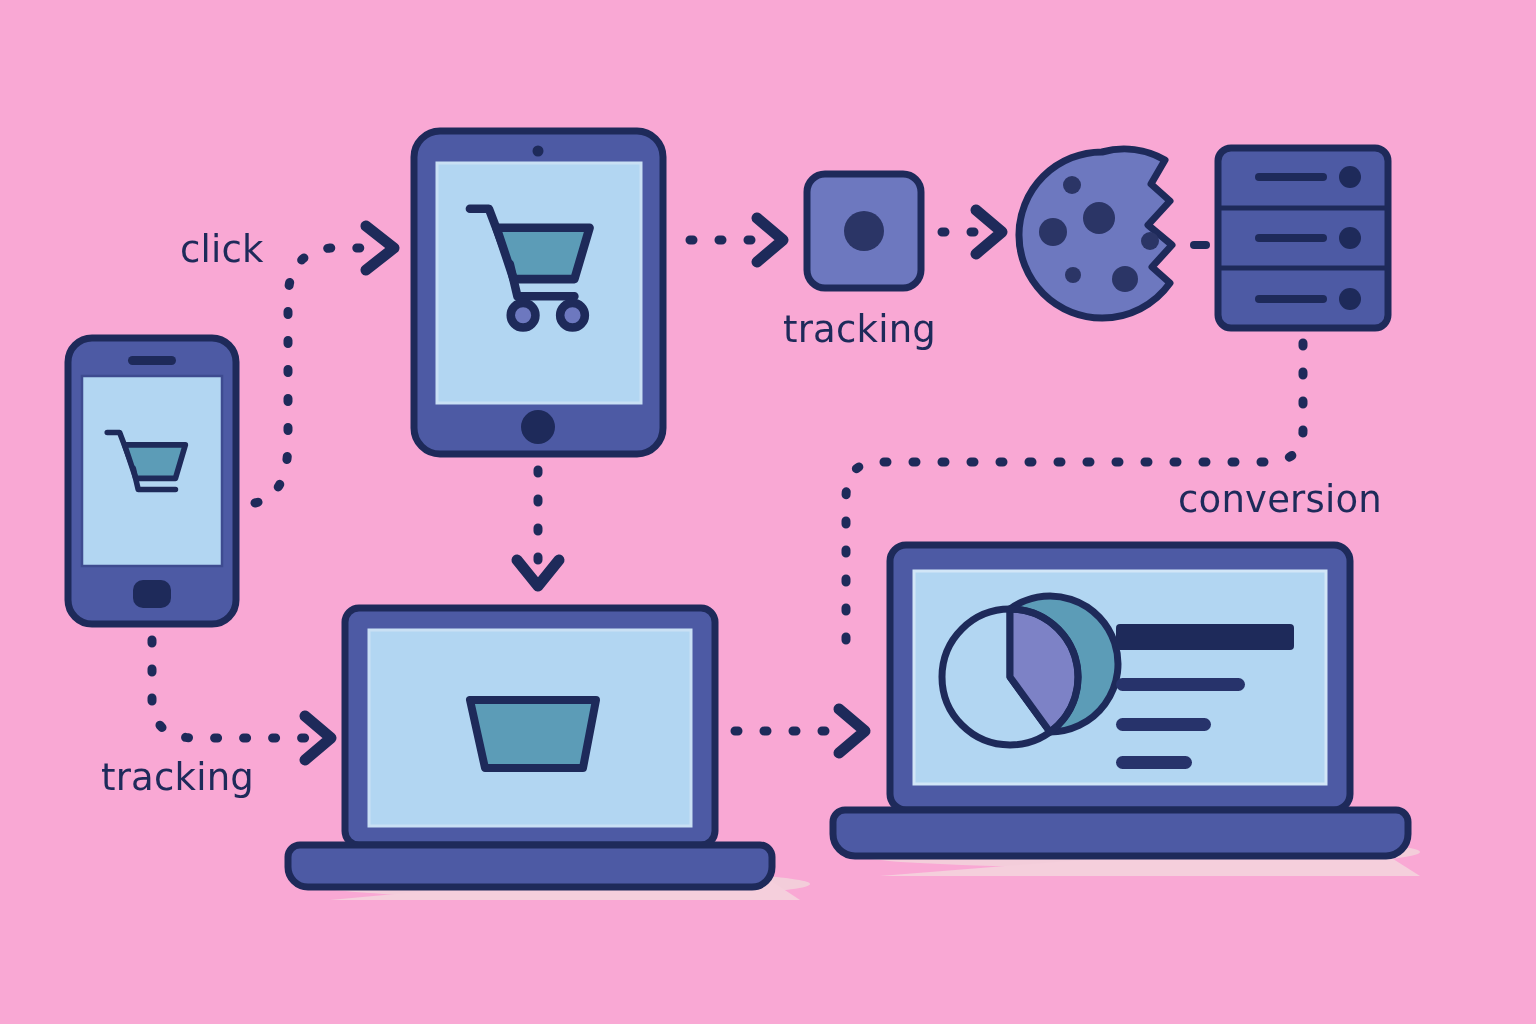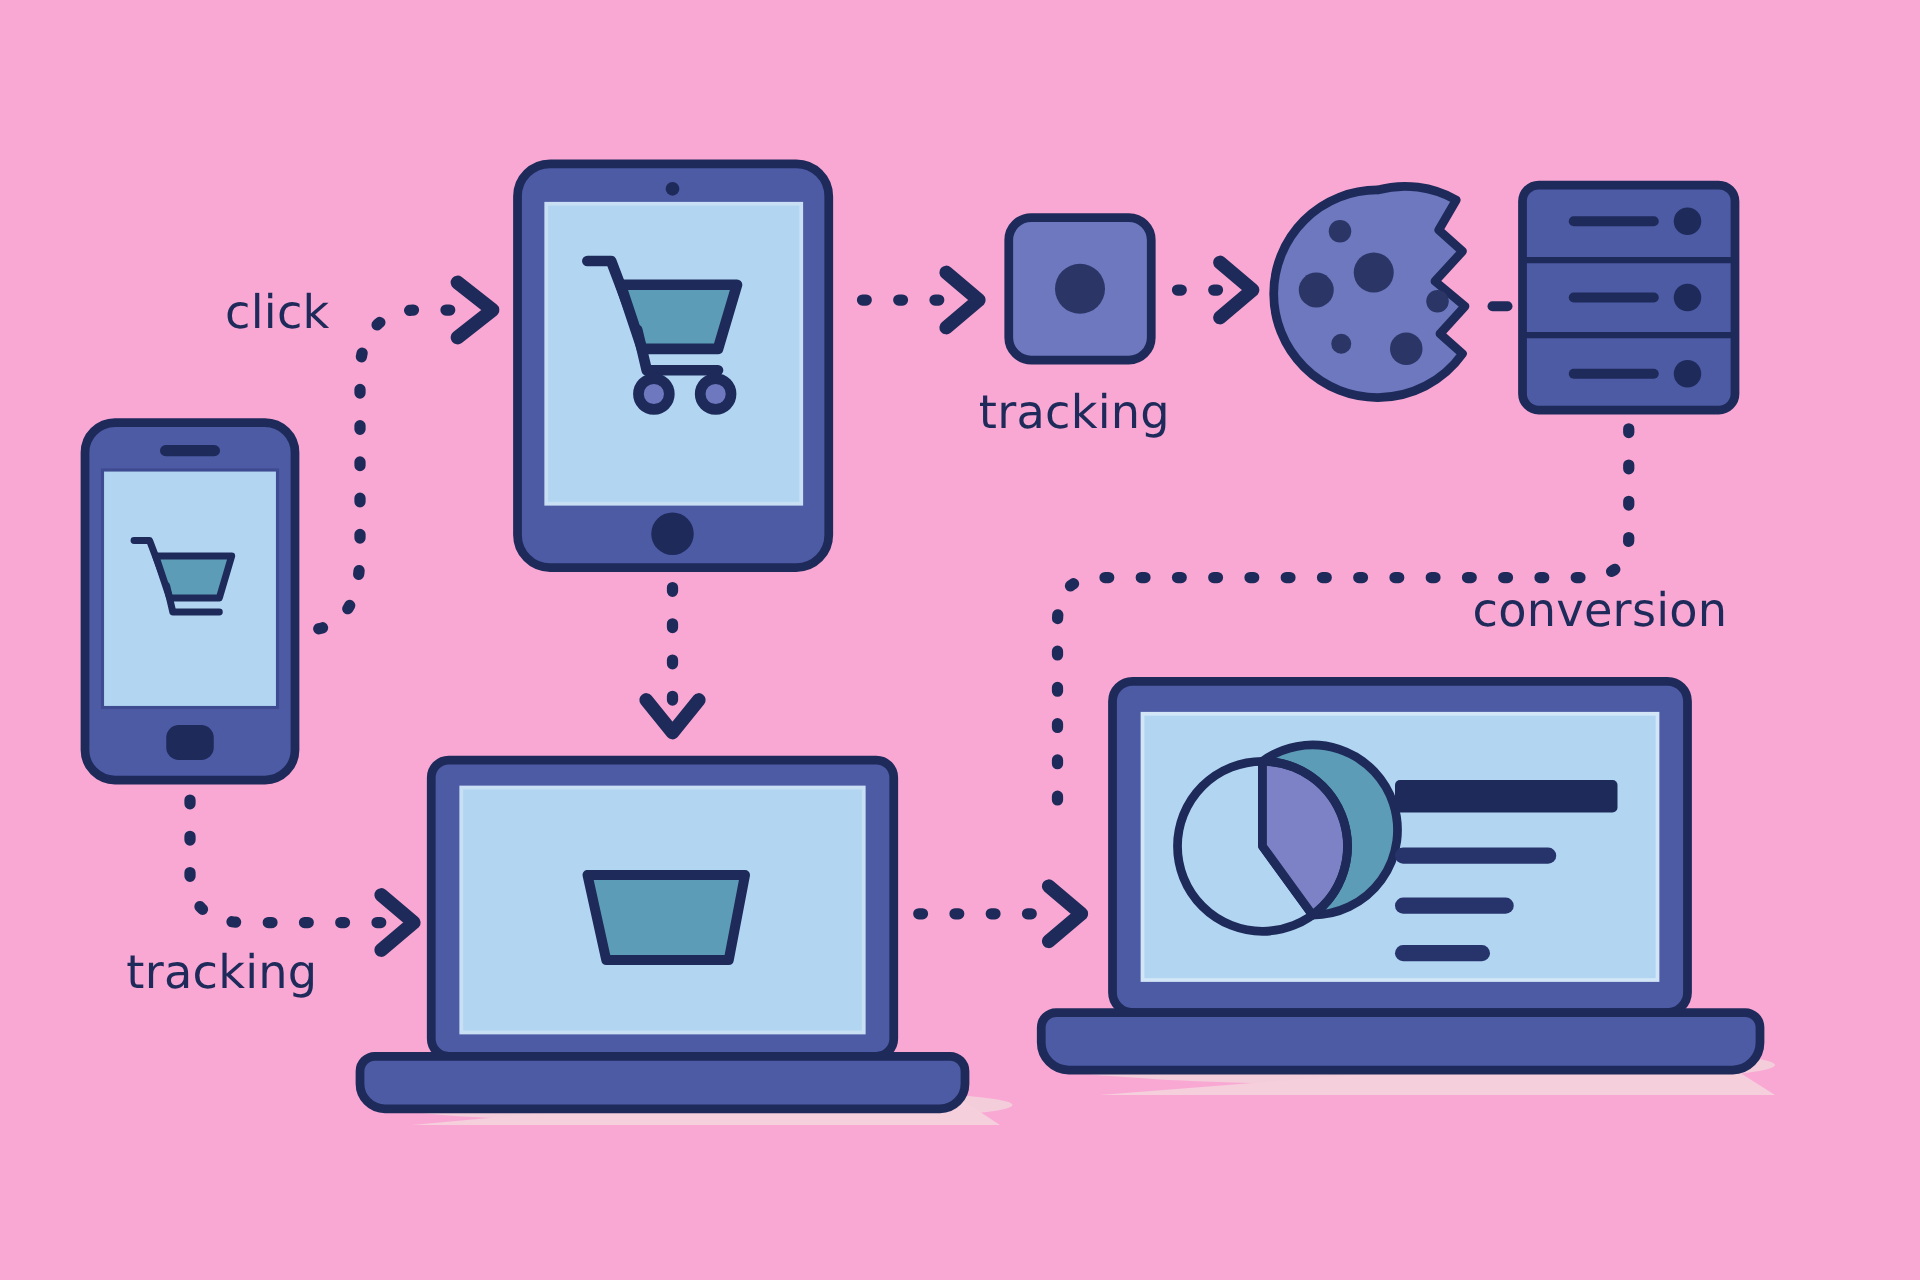--- a/index.html
+++ b/index.html
@@ -199,17 +199,17 @@
       <polyline points="839,709 865,731 839,753"></polyline>
     </g>
 
   </svg>
 
   <div class="flow-label" style="left:180px; top:228px;">click</div>
 
   <div class="flow-label" style="left:783px; top:308px;">tracking</div>
 
 
-  <div class="flow-label" style="left:1178px; top:467px;">conversion</div>
+  <div class="flow-label" style="left:1178px; top:478px;">conversion</div>
 
   <div class="flow-label" style="left:101px; top:756px;">tracking</div>
 
 </div>
 
 </body></html>

